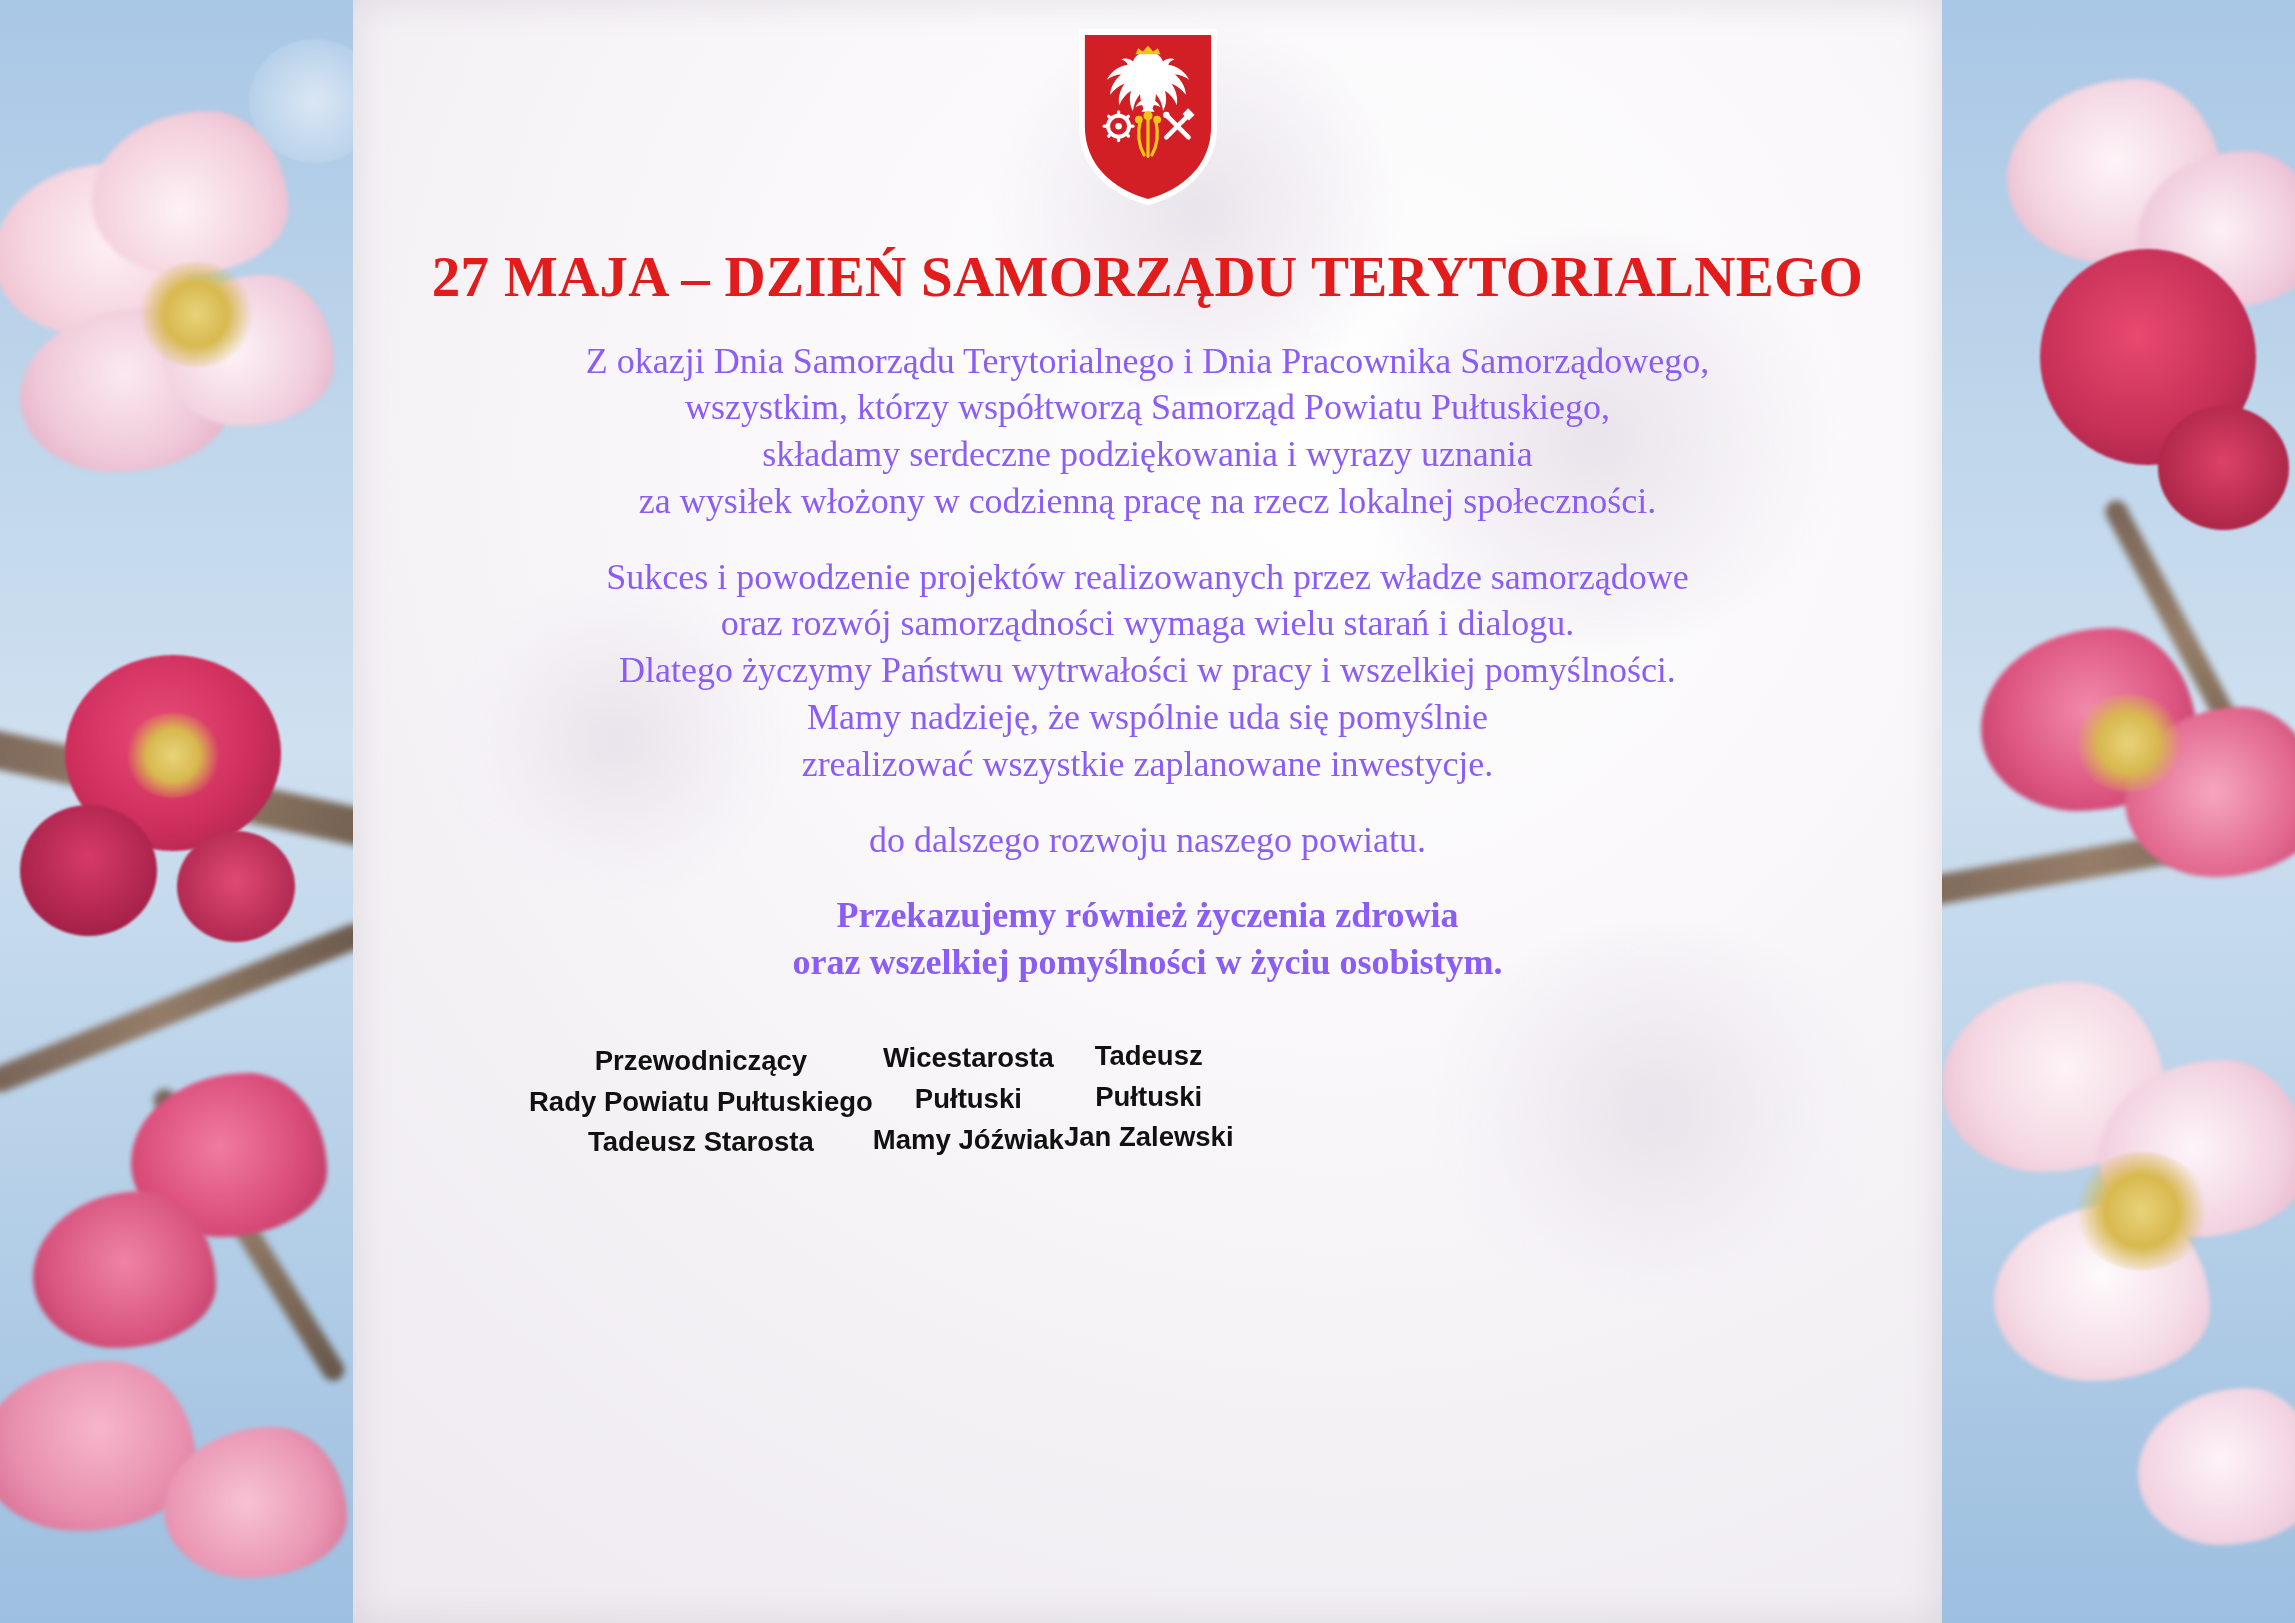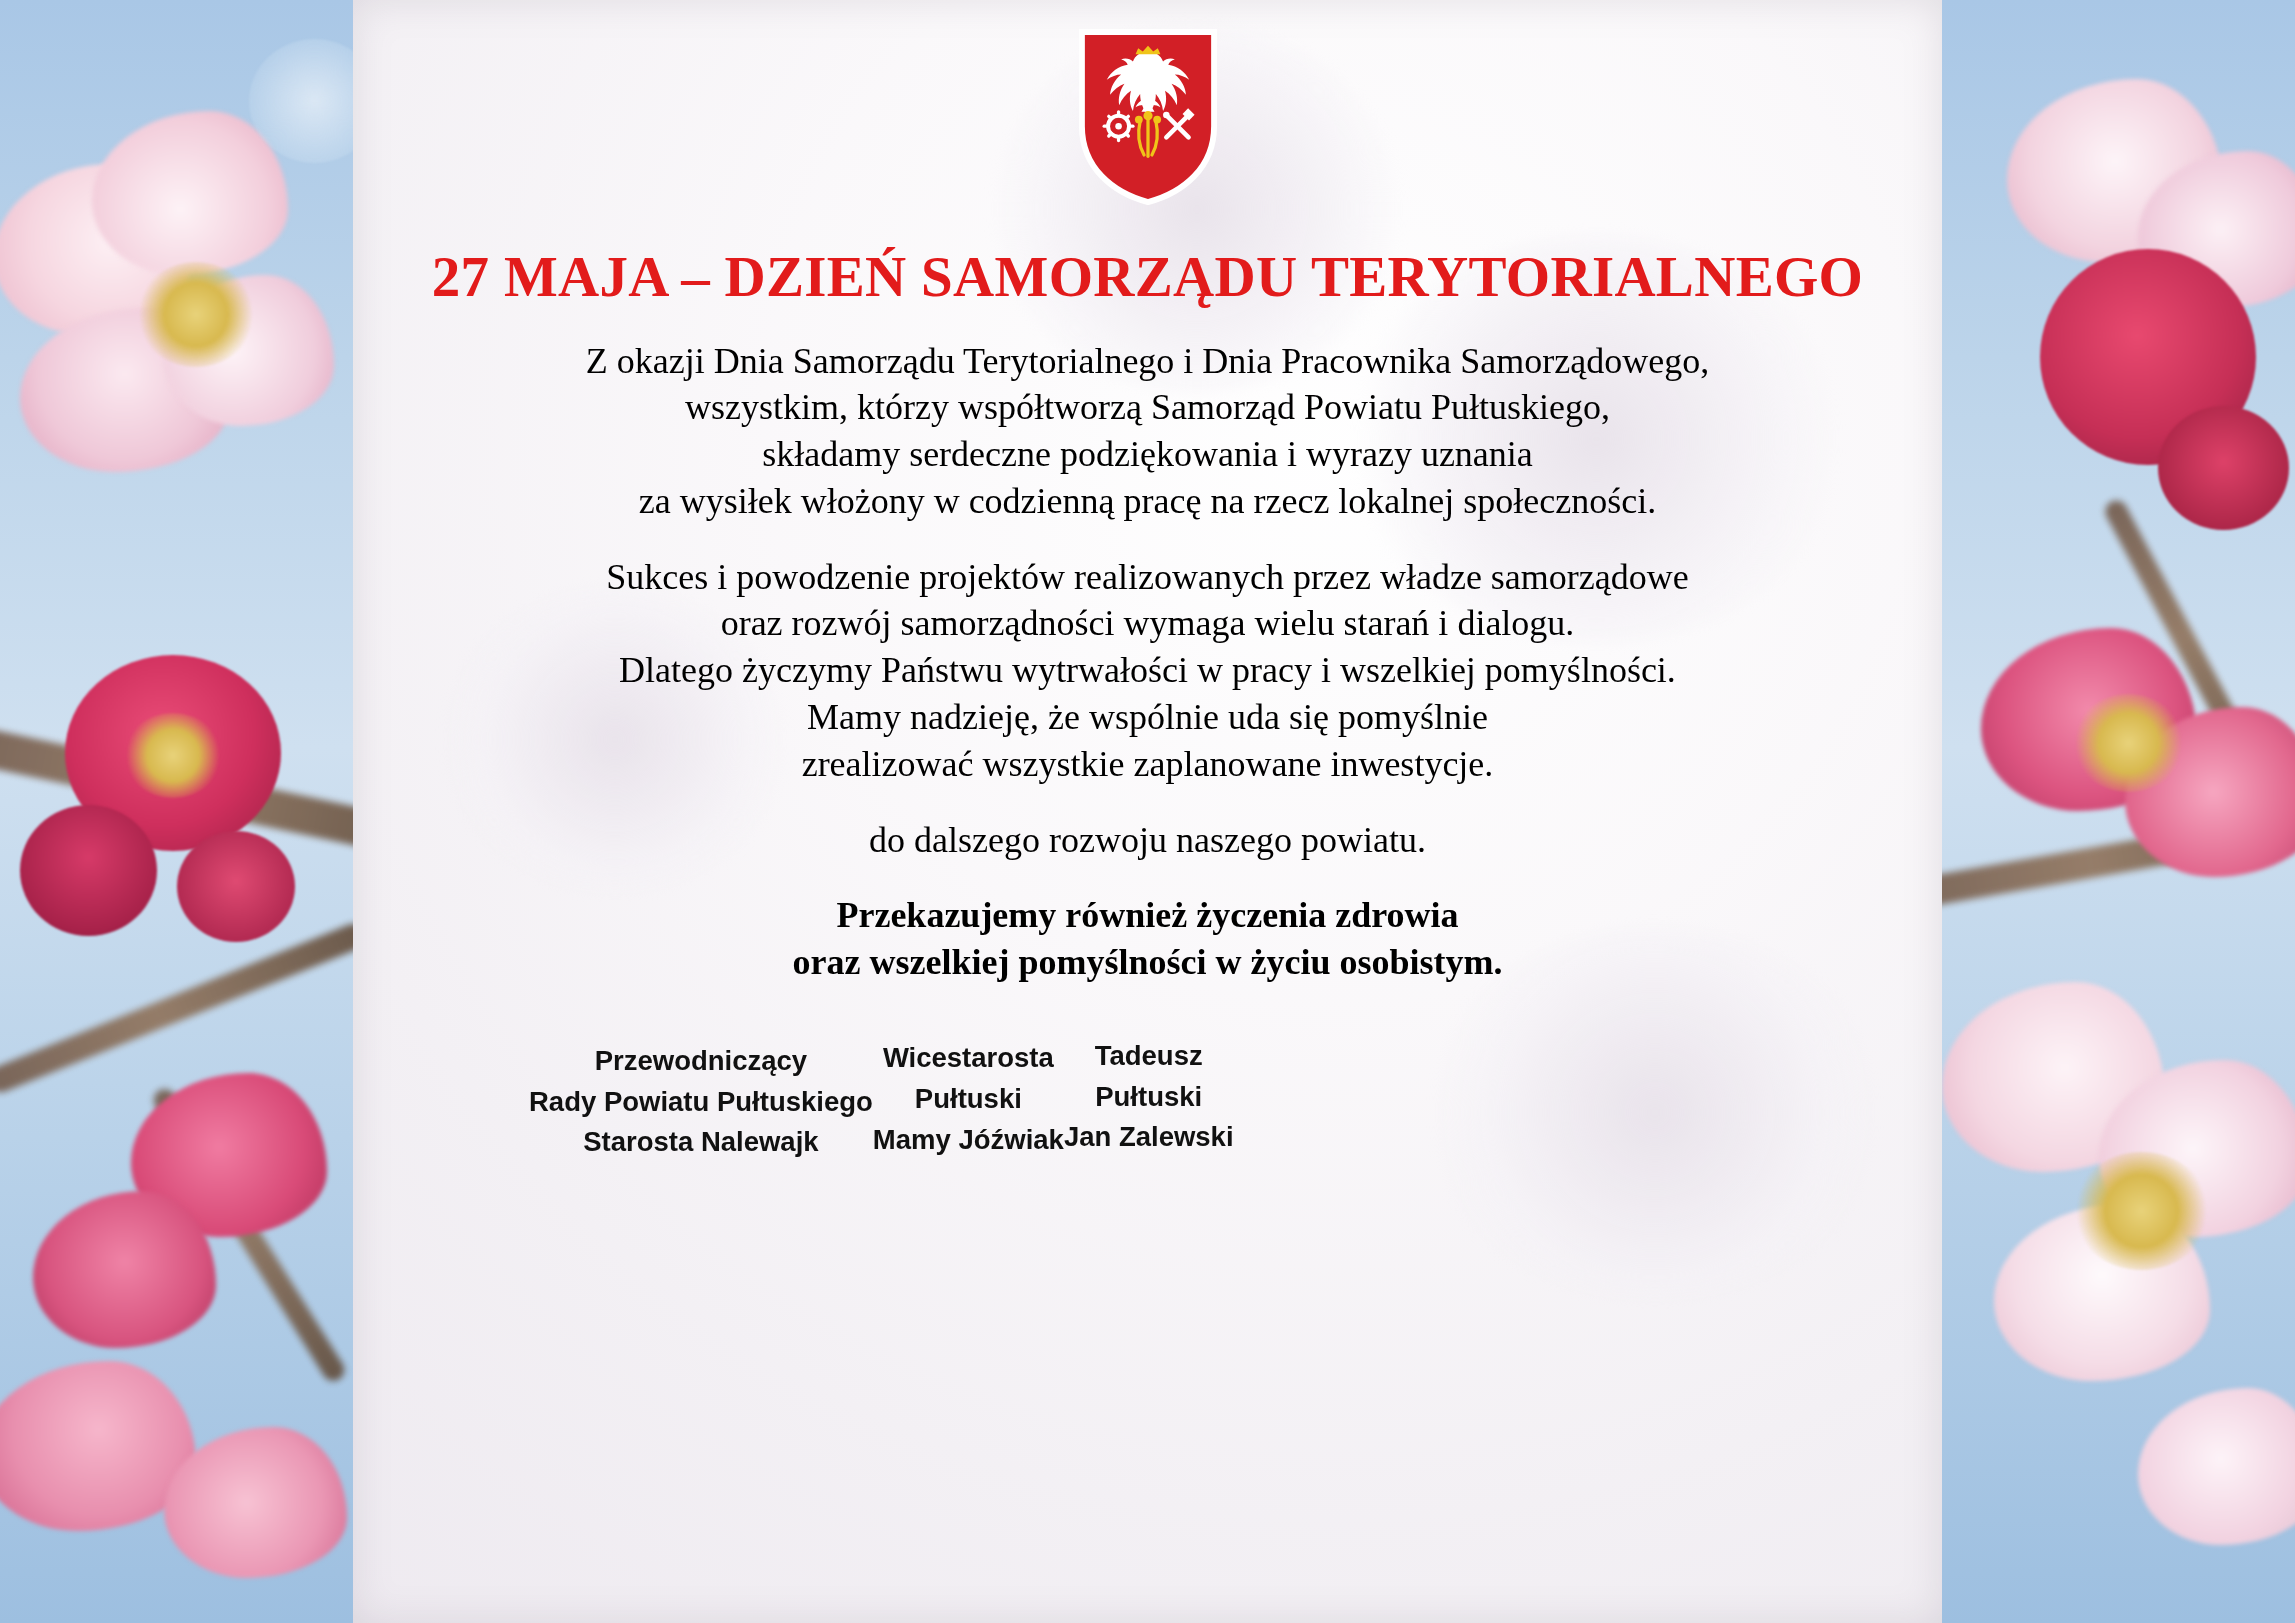--- a/index.html
+++ b/index.html
@@ -110,21 +110,21 @@
     letter-spacing: 0.3px;
     text-align: right;
     white-space: nowrap;
   }
 
   
   .body-copy {
     margin-top: 29px;
     width: 1388px;
     text-align: center;
-    color: #000000;
+    color: #8b5cf6;
     font-family: "Liberation Serif", serif;
     font-size: 36px;
     line-height: 1.30;
   }
   .para { margin: 0 0 29px 0; }
   .para:last-child { margin-bottom: 8px; font-weight: bold; }
   .para .ln { display: block; }
 
   
   .signatures {
@@ -283,21 +283,21 @@
         <span class="ln">oraz wszelkiej pomyślności w życiu osobistym.</span>
       </p>
 
     </div>
 
     <div class="signatures">
 
       <div class="sig sig-chair">
         <span class="ln">Przewodniczący</span>
         <span class="ln">Rady Powiatu Pułtuskiego</span>
-        <span class="ln">Starosta Nalewajk</span>
+        <span class="ln">Tadeusz Starosta</span>
       </div>
 
       <div class="sig sig-vice">
         <span class="ln">Wicestarosta</span>
         <span class="ln">Pułtuski</span>
         <span class="ln">Mamy Jóźwiak</span>
       </div>
 
       <div class="sig sig-star">
         <span class="ln">Tadeusz</span>

